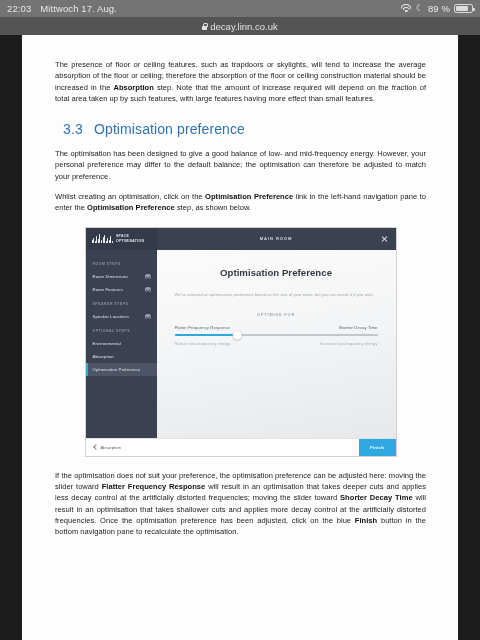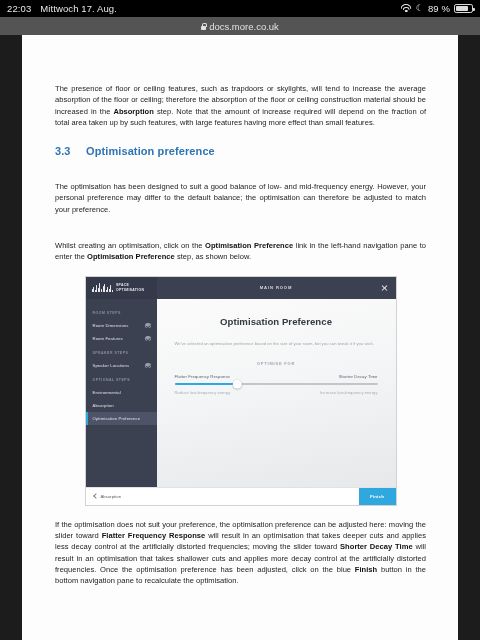--- a/index.html
+++ b/index.html
@@ -6,21 +6,21 @@
   html, body {
     width: 480px; height: 640px;
     background: #1c1c1c;
     font-family: "Liberation Sans", sans-serif;
     overflow: hidden;
   }
 
   
   .statusbar {
     height: 17px; width: 480px;
-    background: #000000;
+    background: #737373;
     display: flex; align-items: center;
     padding: 0 7px;
     color: #e8e8e8;
     font-size: 9.5px;
     letter-spacing: .1px;
   }
   .sb-left { display: flex; align-items: center; gap: 9px; }
   .sb-spacer { flex: 1; }
   .sb-right { display: flex; align-items: center; gap: 4px; }
   .wifi-ic { width: 11px; height: 9px; position: relative; }
@@ -81,30 +81,29 @@
     position: relative;
     color: #1b1b1b;
   }
 
   p.body {
     font-size: 7.55px;
     line-height: 11.3px;
     text-align: justify;
     color: #232323;
     letter-spacing: .02px;
-    margin-top: 24px;
-  }
-  p.body + p.body { margin-top: 25px; }
+  }
+  p.body + p.body { margin-top: 9px; }
   .b { font-weight: bold; color: #111; }
 
   h3.sec {
-    margin: 17px 0 11px 0;
+    margin: 17px 0 11px 8px;
     color: #2e74b5;
-    font-size: 11px;
-    font-weight: bold;
+    font-size: 14px;
+    font-weight: normal;
     letter-spacing: .1px;
   }
   h3.sec .num { display: inline-block; width: 31px; }
 
   
   .shot {
     width: 312px;
     margin: 13px auto 0 auto;
     border: 1px solid #d2d2d2;
     background: #fff;
@@ -256,31 +255,31 @@
     <span class="moon-ic">☾</span>
     <span>89 %</span>
     <span class="batt">
         <i></i>
       </span>
   </div>
 </div>
 
 <div class="urlbar">
   <span class="lock-ic"></span>
-  <span>docs.more.co.uk</span>
+  <span>decay.linn.co.uk</span>
 </div>
 
 <div class="pagewrap">
 <div class="page">
 
   <p class="body"><span>The presence of floor or ceiling features, such as trapdoors or skylights, will tend to increase the average absorption of the floor or ceiling; therefore the absorption of the floor or ceiling construction material should be increased in the </span><span class="b">Absorption</span><span> step.  Note that the amount of increase required will depend on the fraction of total area taken up by such features, with large features having more effect than small features.</span></p>
 
   <h3 class="sec"><span class="num">3.3</span><span>Optimisation preference</span></h3>
 
-  <p class="body">The optimisation has been designed to suit a good balance of low- and mid-frequency energy.  However, your personal preference may differ to the default balance; the optimisation can therefore be adjusted to match your preference.</p>
+  <p class="body">The optimisation has been designed to give a good balance of low- and mid-frequency energy.  However, your personal preference may differ to the default balance; the optimisation can therefore be adjusted to match your preference.</p>
 
   <p class="body"><span>Whilst creating an optimisation, click on the </span><span class="b">Optimisation Preference</span><span> link in the left-hand navigation pane to enter the </span><span class="b">Optimisation Preference</span><span> step, as shown below.</span></p>
 
   <div class="shot">
     <div class="shot-top">
 
       <div class="sb">
         <div class="logo">
           <span class="logo-wave">
             <i style="height:3px"></i>

